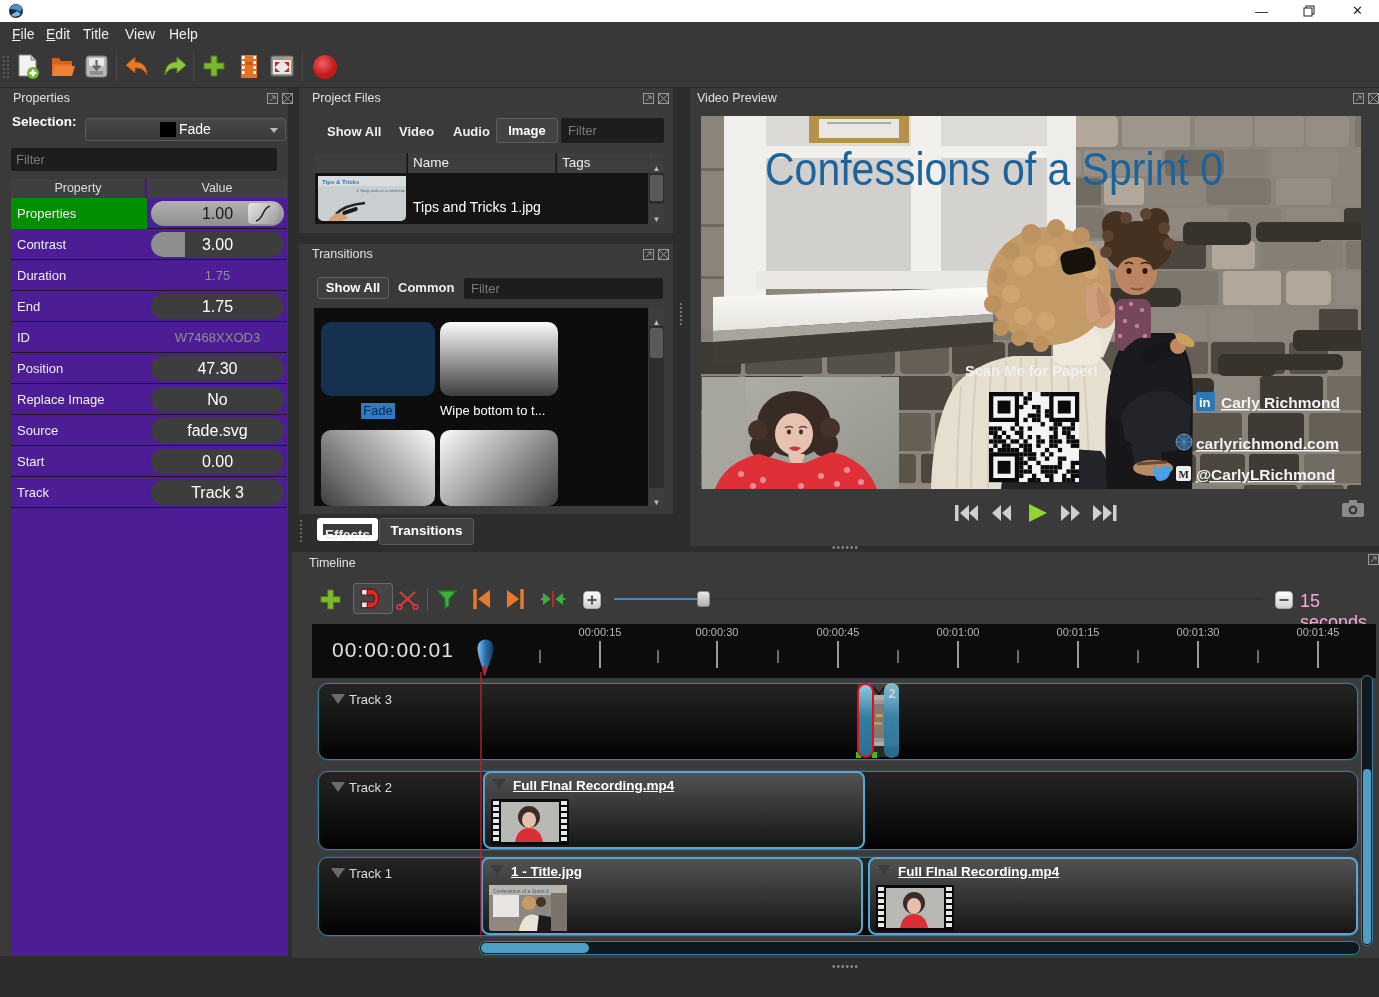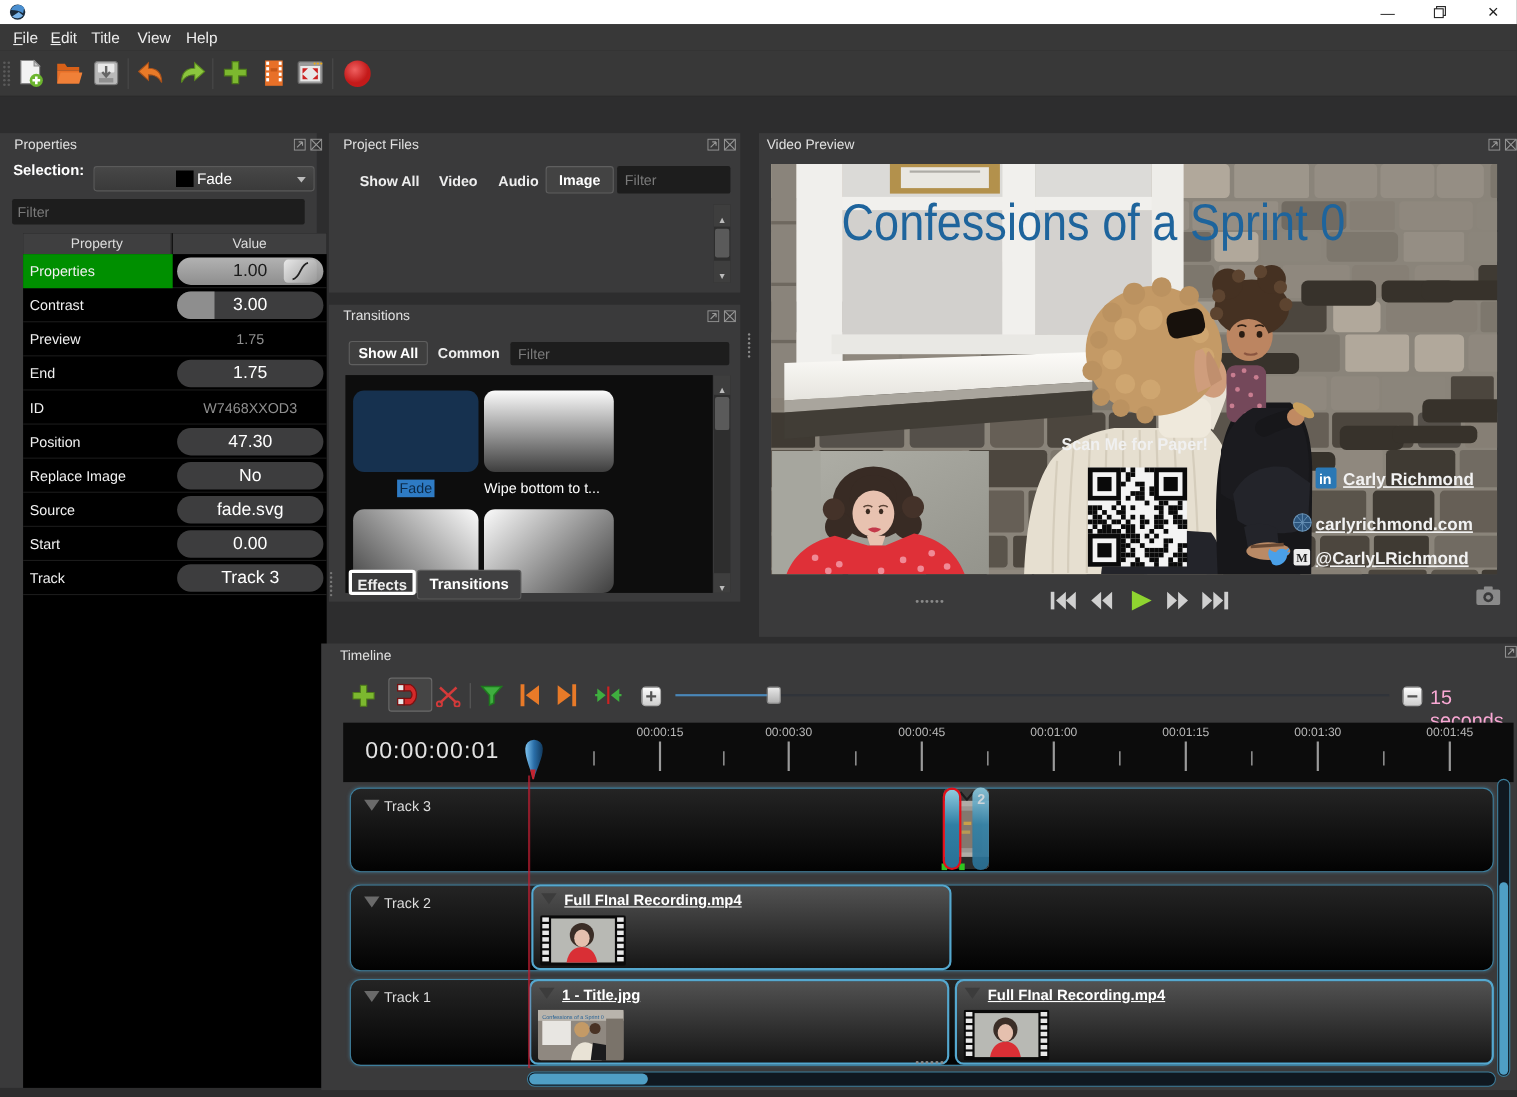--- a/index.html
+++ b/index.html
@@ -10,21 +10,21 @@
 #titlebar { position:absolute; top:0; left:0; width:1379px; height:22px; background:#ffffff; color:#000; font-size:13px; }
 #titletext { position:absolute; left:25px; top:4px; color:#111; font-size:12.5px; }
 .winbtn { position:absolute; top:4px; color:#222; }
 
 #menubar { position:absolute; top:22px; left:0; width:1379px; height:24px; background:#383838; font-size:14px; color:#eee; }
 #menubar span { position:absolute; top:4px; }
 
 #toolbar { position:absolute; top:46px; left:0; width:1379px; height:42px; background:#383838; border-bottom:1px solid #2a2a2a; }
 .tsep { position:absolute; top:7px; width:1px; height:28px; background:#4a4a4a; }
 
-.panel { position:absolute; background:#3a3a3b;margin-top:33px; }
+.panel { position:absolute; background:#3a3a3b; }
 .phead { position:absolute; left:13px; top:3px; font-size:12.5px; color:#e0e0e0; }
 .filter { position:absolute; background:#1d1d1d; border-radius:2px; color:#7a7a7a; font-size:13px; }
 
 .prow { position:absolute; left:0; width:276px; height:31px; border-bottom:1px solid #1b1b1b; }
 .plab { position:absolute; left:6px; top:8px; font-size:13px; color:#f0f0f0; }
 .pill { position:absolute; left:140px; top:3px; width:133px; height:25px; border-radius:13px; background:#3d3d3e; color:#fff; font-size:16px; text-align:center; line-height:25px; }
 .pval { position:absolute; left:140px; top:8px; width:133px; font-size:13px; color:#8f8f8f; text-align:center; }
 
 .tabt { font-size:13px; font-weight:bold; color:#eee; position:absolute; }
 .dots-h { position:absolute; color:#8a8a8a; font-size:10px; letter-spacing:1px; }
@@ -168,39 +168,39 @@
       <path d="M1 1 L10 10 M10 1 L1 10" stroke="#999"></path>
     </svg>
   <div class="abs" style="left:12px;top:26px;font-size:13.5px;font-weight:bold;color:#fff">Selection:</div>
   <div class="abs" style="left:85px;top:30px;width:201px;height:23px;background:linear-gradient(#474747,#3a3a3a);border:1px solid #5a5a5a;border-radius:3px">
     <div class="abs" style="left:74px;top:3px;width:16px;height:15px;background:#000"></div>
     <div class="abs" style="left:93px;top:2px;font-size:14px;color:#fff">Fade</div>
     <div class="abs" style="right:7px;top:9px;width:0;height:0;border-left:4px solid transparent;border-right:4px solid transparent;border-top:5px solid #bbb"></div>
   </div>
   <div class="filter" style="left:11px;top:60px;width:266px;height:23px;line-height:23px;padding-left:5px">Filter</div>
 
-  <div class="abs" style="left:21px;top:91px;width:276px;height:777px;background:#000000">
+  <div class="abs" style="left:11px;top:91px;width:276px;height:777px;background:#4c1d95">
     <div class="abs" style="left:0;top:0;width:135px;height:19px;background:#3f3f40;border-right:1px solid #2a2a2a;text-align:center;font-size:12.5px;color:#ddd;line-height:19px">Property</div>
     <div class="abs" style="left:136px;top:0;width:140px;height:19px;background:#3f3f40;text-align:center;font-size:12.5px;color:#ddd;line-height:19px">Value</div>
     <div id="prows" class="abs" style="left:0;top:19px;width:276px">
       <div class="prow" style="top:0">
           <div class="abs" style="left:0;top:0;width:136px;height:31px;background:#008f00"></div>
           <span class="plab">Properties</span>
         <div class="pill" style="background:linear-gradient(#b2b2b2,#8e8e8e);color:#1a1a1a">1.00
           <div class="abs" style="left:97px;top:2px;width:30px;height:21px;border-radius:4px;background:linear-gradient(135deg,#e8e8e8,#9a9a9a)"><svg width="30" height="21">
                 <path d="M8 18 C16 16 14 5 22 3" stroke="#222" stroke-width="1.6" fill="none"></path>
               </svg></div>
         </div>
       </div>
       <div class="prow" style="top:31px">
           <span class="plab">Contrast</span>
         <div class="pill"><div class="abs" style="left:0;top:0;width:34px;height:25px;border-radius:13px 0 0 13px;background:#8e8e8e"></div><span style="position:relative">3.00</span></div>
       </div>
       <div class="prow" style="top:62px">
-          <span class="plab">Preview</span>
+          <span class="plab">Duration</span>
           <span class="pval">1.75</span>
         </div>
       <div class="prow" style="top:93px">
           <span class="plab">End</span>
           <div class="pill">1.75</div>
         </div>
       <div class="prow" style="top:124px">
           <span class="plab">ID</span>
           <span class="pval">W7468XXOD3</span>
         </div>
@@ -237,20 +237,36 @@
   <svg class="abs" style="left:359px;top:5px" width="11" height="11" viewBox="0 0 11 11">
       <rect x="0.5" y="0.5" width="10" height="10" fill="none" stroke="#999"></rect>
       <path d="M1 1 L10 10 M10 1 L1 10" stroke="#999"></path>
     </svg>
   <span class="tabt" style="left:28px;top:36px">Show All</span>
   <span class="tabt" style="left:100px;top:36px">Video</span>
   <span class="tabt" style="left:154px;top:36px">Audio</span>
   <div class="abs" style="left:197px;top:30px;width:62px;height:25px;background:#434343;border:1px solid #5f5f5f;border-radius:3px;text-align:center;font-weight:bold;font-size:13px;line-height:23px;color:#fff">Image</div>
   <div class="filter" style="left:262px;top:30px;width:103px;height:25px;line-height:25px;padding-left:7px">Filter</div>
 
+  <div class="abs" style="left:16px;top:65px;width:333px;height:71px;background:#141414">
+    <div class="abs" style="left:0;top:0;width:92px;height:20px;background:#3e3e3e;border-right:1px solid #2a2a2a"></div>
+    <div class="abs" style="left:93px;top:0;width:148px;height:20px;background:#3e3e3e;border-right:1px solid #2a2a2a;font-size:13.5px;color:#eee;padding:2px 0 0 5px">Name</div>
+    <div class="abs" style="left:242px;top:0;width:91px;height:20px;background:#3e3e3e;font-size:13.5px;color:#eee;padding:2px 0 0 5px">Tags</div>
+
+    <svg class="abs" style="left:3px;top:23px" width="88" height="45" viewBox="0 0 88 45">
+      <rect width="88" height="45" rx="5" fill="#c9ced0"></rect>
+      <rect x="0" y="0" width="88" height="10" fill="#d8dcdd"></rect>
+      <text x="4" y="8" font-size="6" fill="#2a7ab8" font-weight="bold">Tips &amp; Tricks</text>
+      <text x="38" y="16" font-size="4" fill="#3a6a9a">1.  Keep tasks in a minimum</text>
+      <path d="M18 38 C26 30 36 28 47 27" stroke="#222" stroke-width="2.5" fill="none"></path>
+      <path d="M10 45 C14 38 20 36 26 38 L30 42 L24 45 Z" fill="#d8a078"></path>
+      <rect x="24" y="33" width="16" height="4" rx="2" transform="rotate(-18 32 35)" fill="#1a1a1a"></rect>
+    </svg>
+    <div class="abs" style="left:98px;top:46px;font-size:14px;color:#fff">Tips and Tricks 1.jpg</div>
+  </div>
 
   <div class="abs" style="left:350px;top:65px;width:15px;height:71px;background:#2e2e2e">
     <div class="abs" style="left:0;top:0;width:15px;height:20px;background:#3e3e3e;text-align:center"><span style="font-size:8px;color:#bbb;position:relative;top:4px">▲</span></div>
     <div class="abs" style="left:1px;top:22px;width:13px;height:26px;background:#5a5a5a;border-radius:2px"></div>
     <div class="abs" style="left:0;top:51px;width:15px;height:20px;background:#3e3e3e;text-align:center"><span style="font-size:8px;color:#bbb;position:relative;top:4px">▼</span></div>
   </div>
 </div>
 <div class="dots-h" style="left:832px;top:233px">••••••</div>
 
 <div class="panel" id="trans" style="left:299px;top:244px;width:374px;height:270px">
@@ -286,21 +302,21 @@
 <svg class="abs" style="left:299px;top:519px" width="6" height="24">
     <g fill="#777">
       <circle cx="2" cy="2" r="1.1"></circle>
       <circle cx="2" cy="6" r="1.1"></circle>
       <circle cx="2" cy="10" r="1.1"></circle>
       <circle cx="2" cy="14" r="1.1"></circle>
       <circle cx="2" cy="18" r="1.1"></circle>
       <circle cx="2" cy="22" r="1.1"></circle>
     </g>
   </svg>
-<div class="abs" style="left:317px;top:518px;width:61px;height:23px;background:#3a3a3b;border:3px solid #ffffff;border-radius:3px;text-align:center;font-size:13.5px;font-weight:bold;color:#eee;line-height:21px">Effects</div>
+<div class="abs" style="left:317px;top:518px;width:61px;height:23px;background:#3a3a3b;border:6px solid #ffffff;border-radius:3px;text-align:center;font-size:13.5px;font-weight:bold;color:#eee;line-height:21px">Effects</div>
 <div class="abs" style="left:379px;top:518px;width:95px;height:27px;background:#404041;border:1px solid #5a5a5a;border-radius:3px;text-align:center;font-size:13.5px;font-weight:bold;color:#fff;line-height:23px">Transitions</div>
 
 <div class="panel" id="preview" style="left:690px;top:88px;width:689px;height:458px">
   <span class="phead" style="left:7px">Video Preview</span>
   <svg class="abs" style="left:663px;top:5px" width="11" height="11" viewBox="0 0 11 11">
       <rect x="0.5" y="0.5" width="10" height="10" fill="none" stroke="#999"></rect>
       <path d="M3 8 L8 3 M8 3 H4.5 M8 3 V6.5" stroke="#999"></path>
     </svg>
   <svg class="abs" style="left:678px;top:5px" width="11" height="11" viewBox="0 0 11 11">
       <rect x="0.5" y="0.5" width="10" height="10" fill="none" stroke="#999"></rect>

